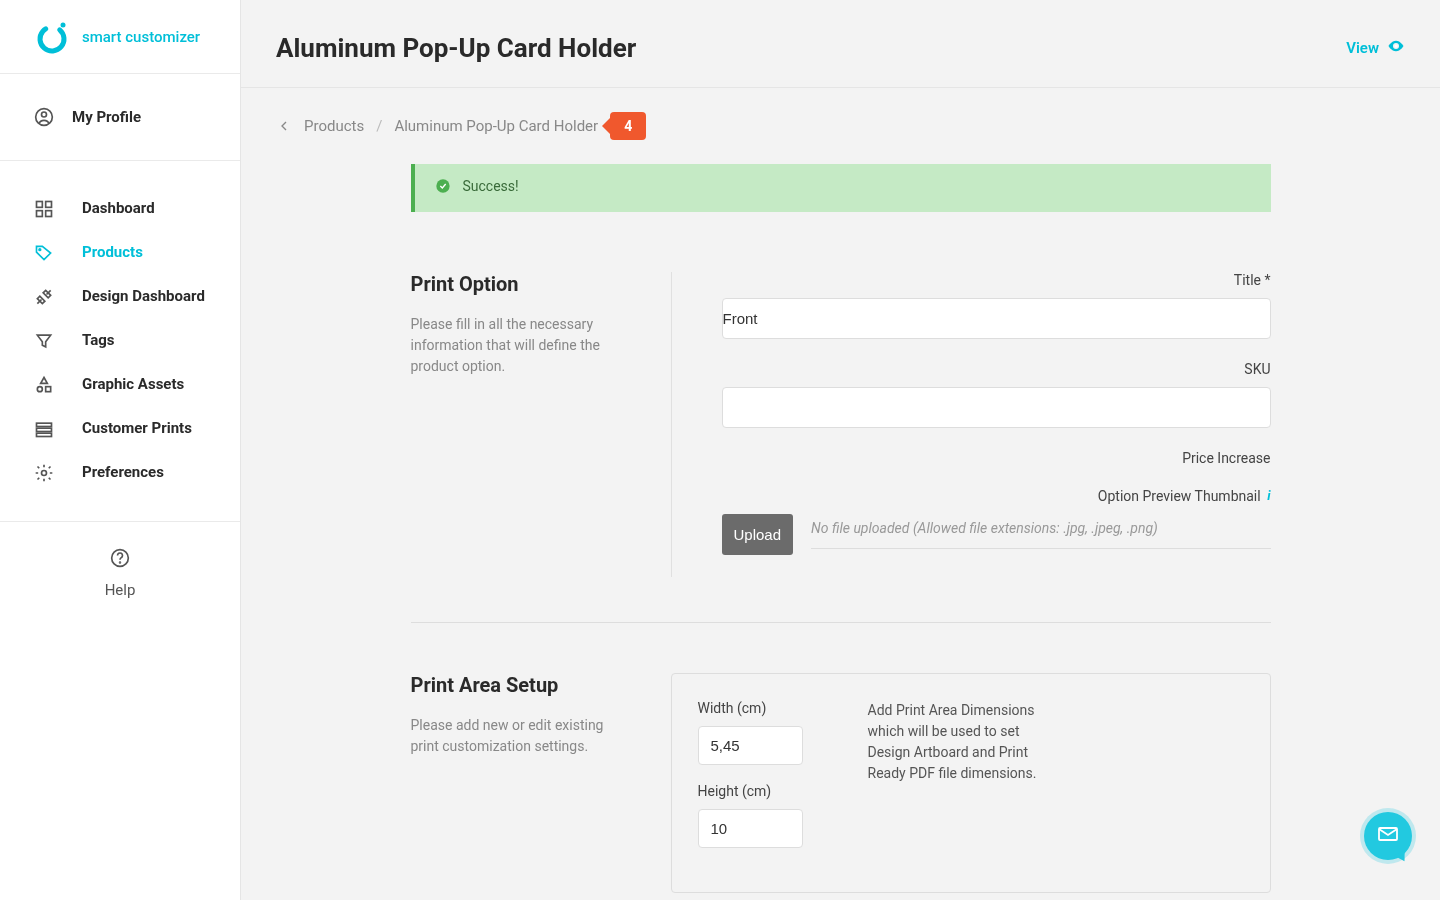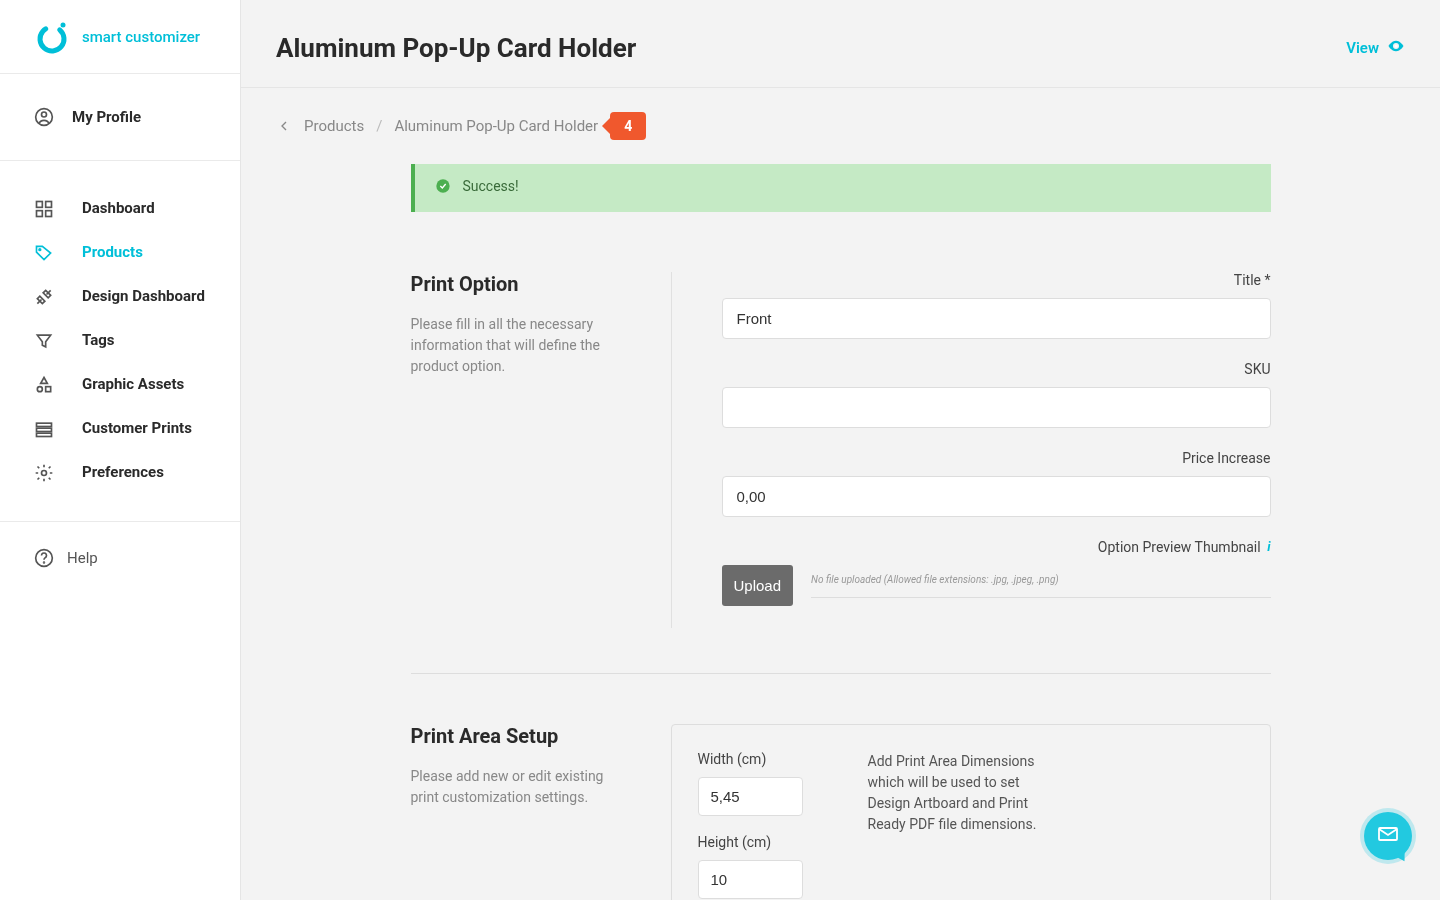--- a/index.html
+++ b/index.html
@@ -100,20 +100,21 @@
     }
     .help-section {
       padding: 26px 0;
     }
     .help-item {
       display: flex;
       align-items: center;
       gap: 13px;
       padding: 0 34px;
       cursor: pointer;
+      flex-direction: column;
     }
     .help-item .icon {
       width: 20px;
       height: 20px;
       display: flex;
       align-items: center;
       justify-content: center;
     }
     .help-item .label {
       font-size: 15px;
@@ -242,21 +243,21 @@
     }
     .field-label {
       display: block;
       font-size: 14px;
       color: #444;
       margin-bottom: 10px;
       text-align: right;
     }
     .field-input {
       width: 100%;
-      padding: 11px 14px;
+      padding: 11px 0;
       border: 1px solid #ddd;
       border-radius: 4px;
       font-size: 15px;
       color: #333;
       background: #fff;
     }
     .field-input::placeholder {
       color: #aaa;
     }
     .info-icon {
@@ -278,21 +279,21 @@
       color: #fff;
       border: none;
       padding: 12px 12px;
       font-size: 15px;
       border-radius: 3px;
       cursor: pointer;
     }
     .upload-hint {
       font-style: italic;
       color: #999;
-      font-size: 10px;
+      font-size: 14px;
       flex: 1;
       border-bottom: 1px solid #ddd;
       padding-bottom: 12px;
     }
     .print-area-box {
       border: 1px solid #ddd;
       border-radius: 4px;
       padding: 26px;
       display: flex;
       gap: 40px;
@@ -514,21 +515,20 @@
         <div class="field">
           <label class="field-label">Title *</label>
           <input class="field-input" type="text" value="Front" style="">
         </div>
         <div class="field">
           <label class="field-label">SKU</label>
           <input class="field-input" type="text" value="" style="">
         </div>
         <div class="field">
           <label class="field-label">Price Increase</label>
-          <input class="field-input" type="text" value="0,00" style="">
         </div>
         <div class="field">
           <label class="field-label">
             <span>Option Preview Thumbnail</span>
             <span class="info-icon">i</span>
           </label>
           <div class="upload-row">
             <button class="upload-btn">Upload</button>
             <span class="upload-hint">No file uploaded (Allowed file extensions: .jpg, .jpeg, .png)</span>
           </div>

